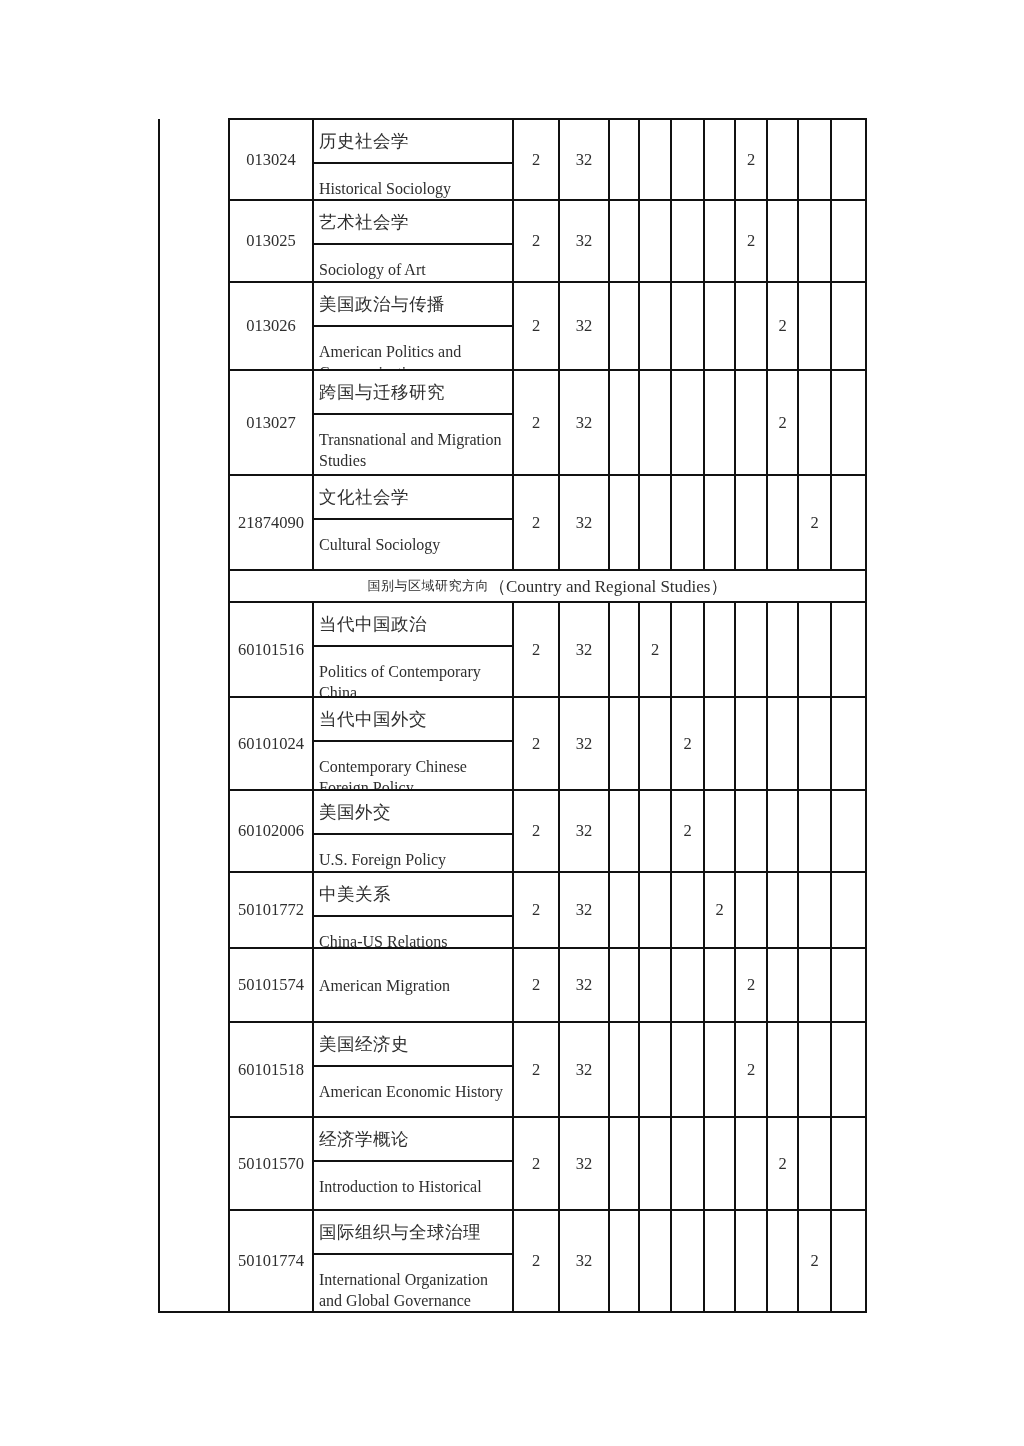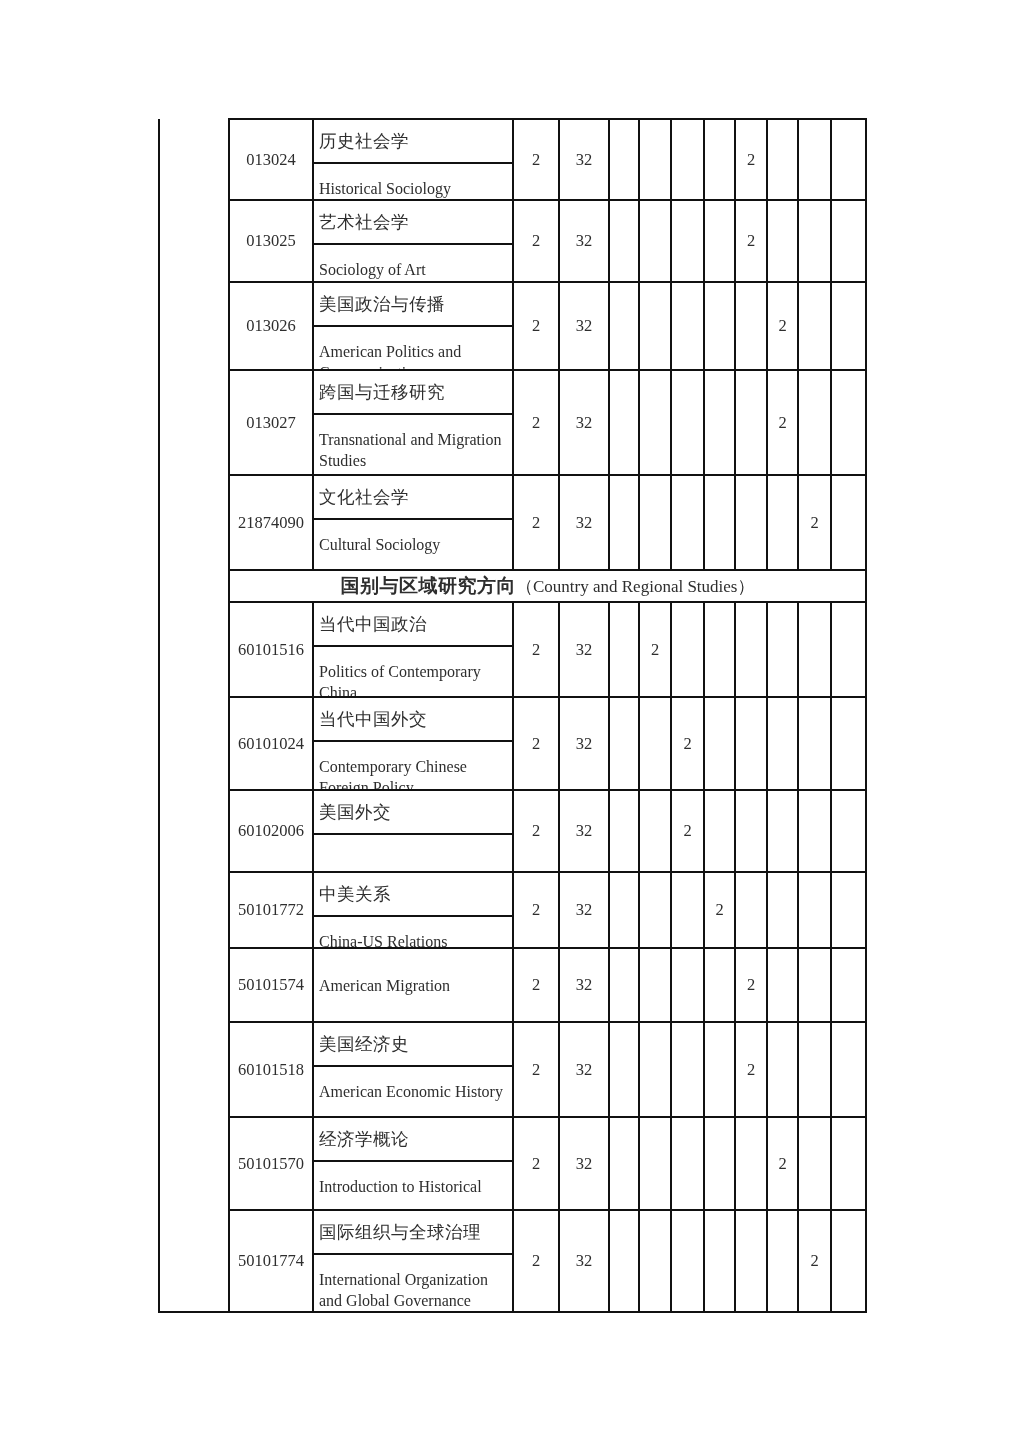--- a/index.html
+++ b/index.html
@@ -60,22 +60,22 @@
     line-height: 21px;
   }
   .section-header-cell {
     grid-column: 1 / -1;
     background: #ffffff;
     display: flex; align-items: center; justify-content: center;
     white-space: nowrap;
   }
   .section-header-zh {
     font-family: "Liberation Sans", "DejaVu Sans", sans-serif;
-    font-weight: 700;
-    font-size: 19px;
+    font-weight: 400;
+    font-size: 13px;
     letter-spacing: 0.5px;
   }
   .section-header-en { font-size: 17px; }
 </style>
 </head>
 <body>
 
 <div class="page">
 
   <div class="vline"></div>
@@ -203,20 +203,21 @@
         <div class="cell center">2</div>
         <div class="cell center"></div>
         <div class="cell center"></div>
         <div class="cell center"></div>
         <div class="cell center"></div>
         <div class="cell center"></div>
       
         <div class="cell center">60102006</div>
         <div class="cell name-cell">
           <div class="name-zh">美国外交</div>
+          <div class="name-en">U.S. Foreign Policy</div>
         </div>
         <div class="cell center">2</div>
         <div class="cell center">32</div>
         <div class="cell center"></div>
         <div class="cell center"></div>
         <div class="cell center">2</div>
         <div class="cell center"></div>
         <div class="cell center"></div>
         <div class="cell center"></div>
         <div class="cell center"></div>

